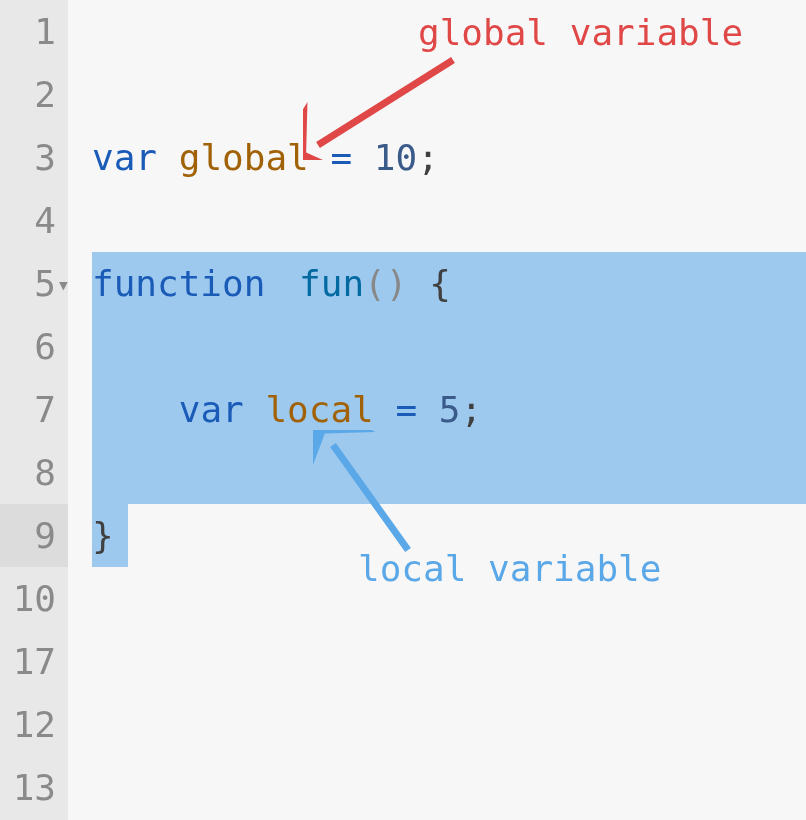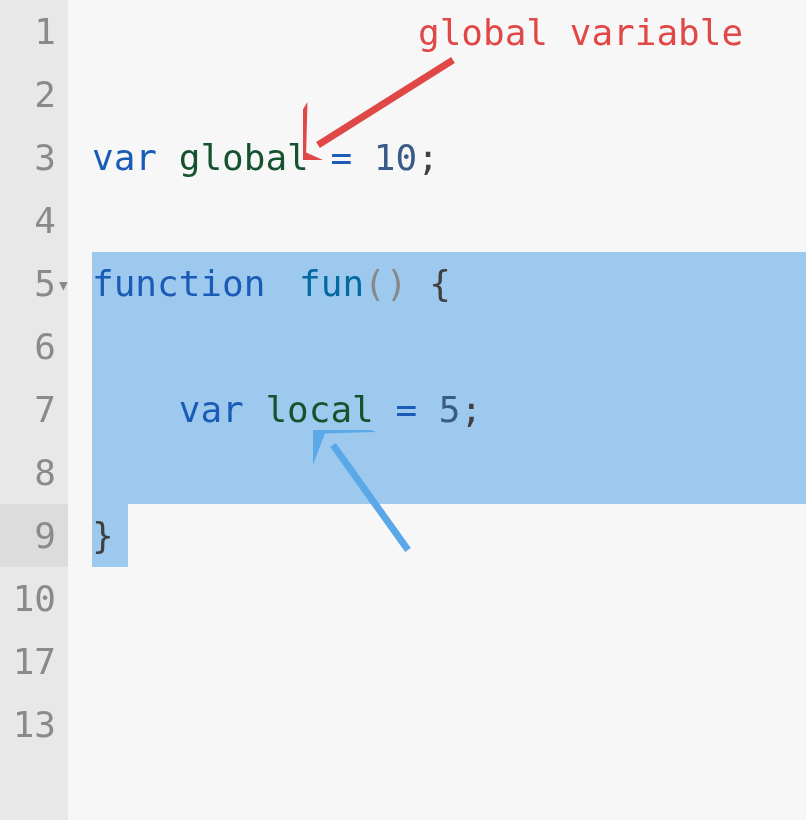--- a/index.html
+++ b/index.html
@@ -65,21 +65,21 @@
     .highlight-block {
       position: absolute;
       background: #9dc9ee;
       z-index: 0;
     }
     .code-content {
       position: relative;
       z-index: 1;
     }
     .tok-keyword { color: #1a5bb8; text-align: center; }
-    .tok-identifier { color: #14532d; }
+    .tok-identifier { color: #a16207; }
     .tok-funcname { color: #0369a1; margin-left: 12px; }
     .tok-operator { color: #1a5bb8; }
     .tok-number { color: #3a5a8a; }
     .tok-punct { color: #404040; }
     .tok-paren { color: #888; }
     .annotation {
       position: absolute;
       font-size: 36px;
       z-index: 5;
       white-space: nowrap;
@@ -104,20 +104,21 @@
     <div class="gutter-line">
       <span>5</span>
       <span class="fold-marker">▾</span>
     </div>
     <div class="gutter-line">6</div>
     <div class="gutter-line">7</div>
     <div class="gutter-line">8</div>
     <div class="gutter-line active">9</div>
     <div class="gutter-line">10</div>
     <div class="gutter-line">17</div>
+    <div class="gutter-line">12</div>
     <div class="gutter-line">13</div>
   </div>
 
   <div class="code-area">
 
     <div class="highlight-block" style="left:24px; top:252px; right:0; height:252px;"></div>
     <div class="highlight-block" style="left:24px; top:504px; width:36px; height:63px;"></div>
 
     <div class="code-content">
       <div class="code-line"></div>
@@ -134,20 +135,21 @@
     <div class="annotation red" style="left:350px; top:12px;text-align:right;">global variable</div>
     <svg class="arrow" style="left:235px; top:50px;" width="160" height="110" viewBox="0 0 160 110">
       <defs>
         <marker id="ah-red" markerWidth="12" markerHeight="12" refX="2" refY="6" orient="auto">
           <path d="M0,0 L12,6 L0,12 L4,6 Z" fill="#e04848"></path>
         </marker>
       </defs>
       <line x1="150" y1="10" x2="15" y2="95" stroke="#e04848" stroke-width="7" marker-end="url(#ah-red)"></line>
     </svg>
 
+    <div class="annotation blue" style="left:290px; top:548px;">local variable</div>
     <svg class="arrow" style="left:245px; top:430px;" width="130" height="130" viewBox="0 0 130 130">
       <defs>
         <marker id="ah-blue" markerWidth="12" markerHeight="12" refX="2" refY="6" orient="auto">
           <path d="M0,0 L12,6 L0,12 L4,6 Z" fill="#5ba8e8"></path>
         </marker>
       </defs>
       <line x1="95" y1="120" x2="20" y2="15" stroke="#5ba8e8" stroke-width="7" marker-end="url(#ah-blue)"></line>
     </svg>
 
   </div>

